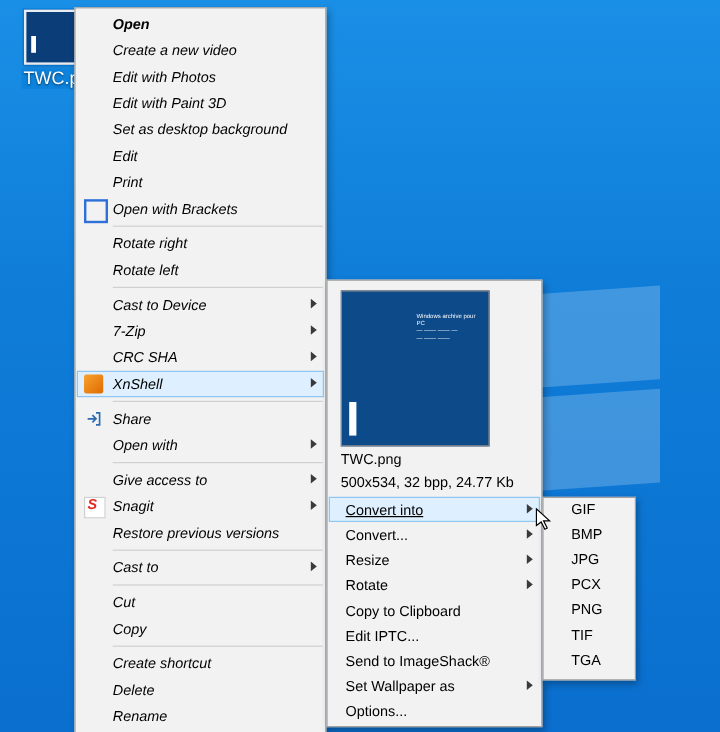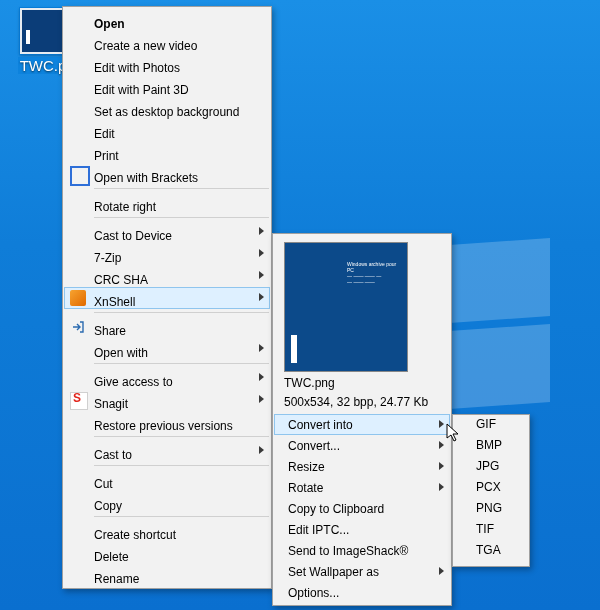--- a/index.html
+++ b/index.html
@@ -70,25 +70,26 @@
   
   .menu {
     position: absolute;
     background: #f2f2f2;
     border: 1px solid #a0a0a0;
     box-shadow: 2px 3px 6px rgba(0,0,0,0.3);
     padding: 2px 1px;
   }
   .menu .item {
     display: flex;
-    align-items: flex-end;
+    align-items: center;
     height: 22px;
     padding: 0 18px 0 30px;
     position: relative;
     white-space: nowrap;
+    font-style: italic;
   }
   .menu .item.bold { font-weight: 600; }
   .menu .item .txt { flex: 1; }
   .menu .sep {
     height: 1px;
     background: #d0d0d0;
     margin: 3px 1px 3px 30px;
   }
   .menu .item .arrow {
     position: absolute;
@@ -160,20 +161,21 @@
     align-items: center;
     height: 21px;
     padding: 0 18px 0 14px;
     position: relative;
     white-space: nowrap;
   }
   .submenu .sitem.hl {
     background: #def0ff;
     outline: 1px solid #8fc5ee;
     outline-offset: -1px;
+    text-decoration: underline;
   }
   .submenu .sitem .arrow {
     position: absolute;
     right: 6px; top: 6px;
     width:0;height:0;
     border-top:4px solid transparent;
     border-bottom:4px solid transparent;
     border-left:5px solid #3a3a3a;
   }
 
@@ -240,20 +242,23 @@
     <div class="item">
         <span class="txt">Print</span>
       </div>
     <div class="item">
       <span class="icon ic-brackets"></span>
       <span class="txt">Open with Brackets</span>
     </div>
     <div class="sep"></div>
     <div class="item">
         <span class="txt">Rotate right</span>
+      </div>
+    <div class="item">
+        <span class="txt">Rotate left</span>
       </div>
     <div class="sep"></div>
     <div class="item">
         <span class="txt">Cast to Device</span>
         <span class="arrow"></span>
       </div>
     <div class="item">
         <span class="txt">7-Zip</span>
         <span class="arrow"></span>
       </div>

